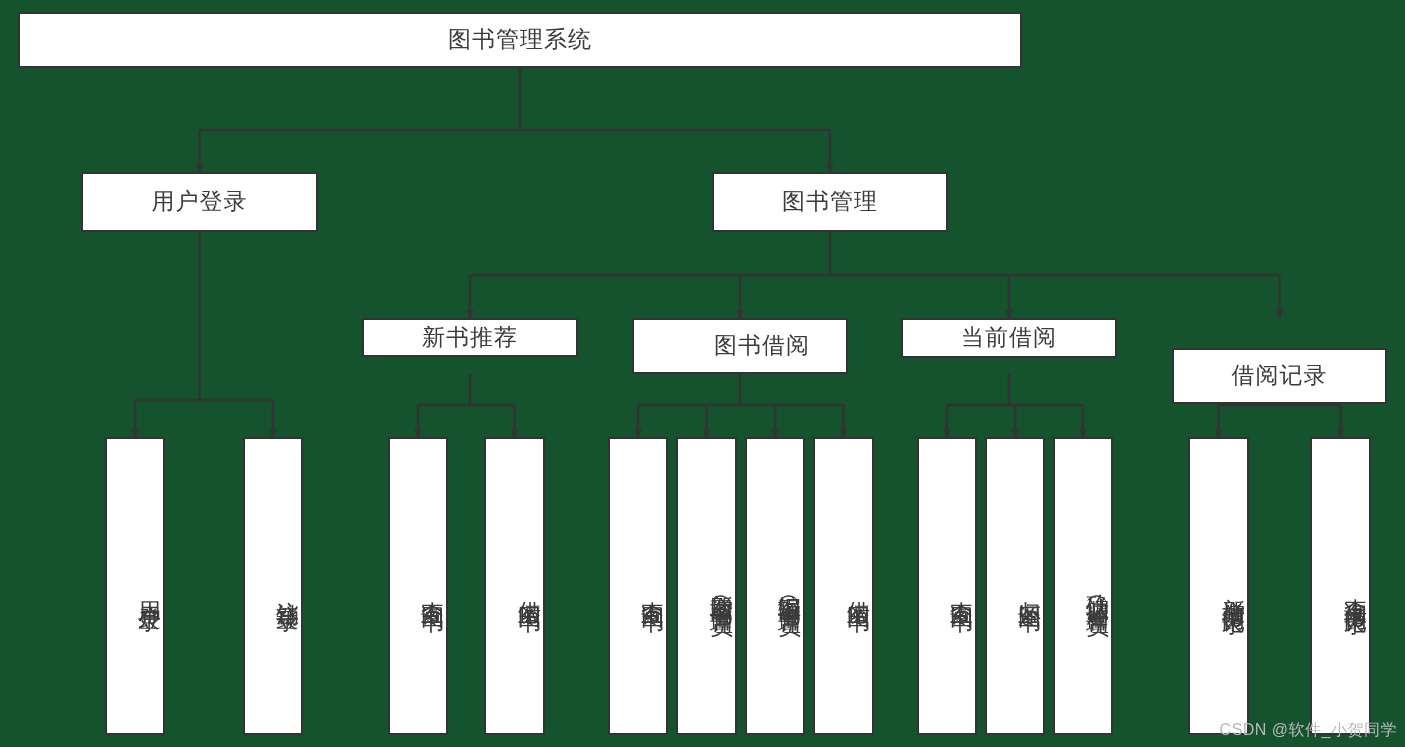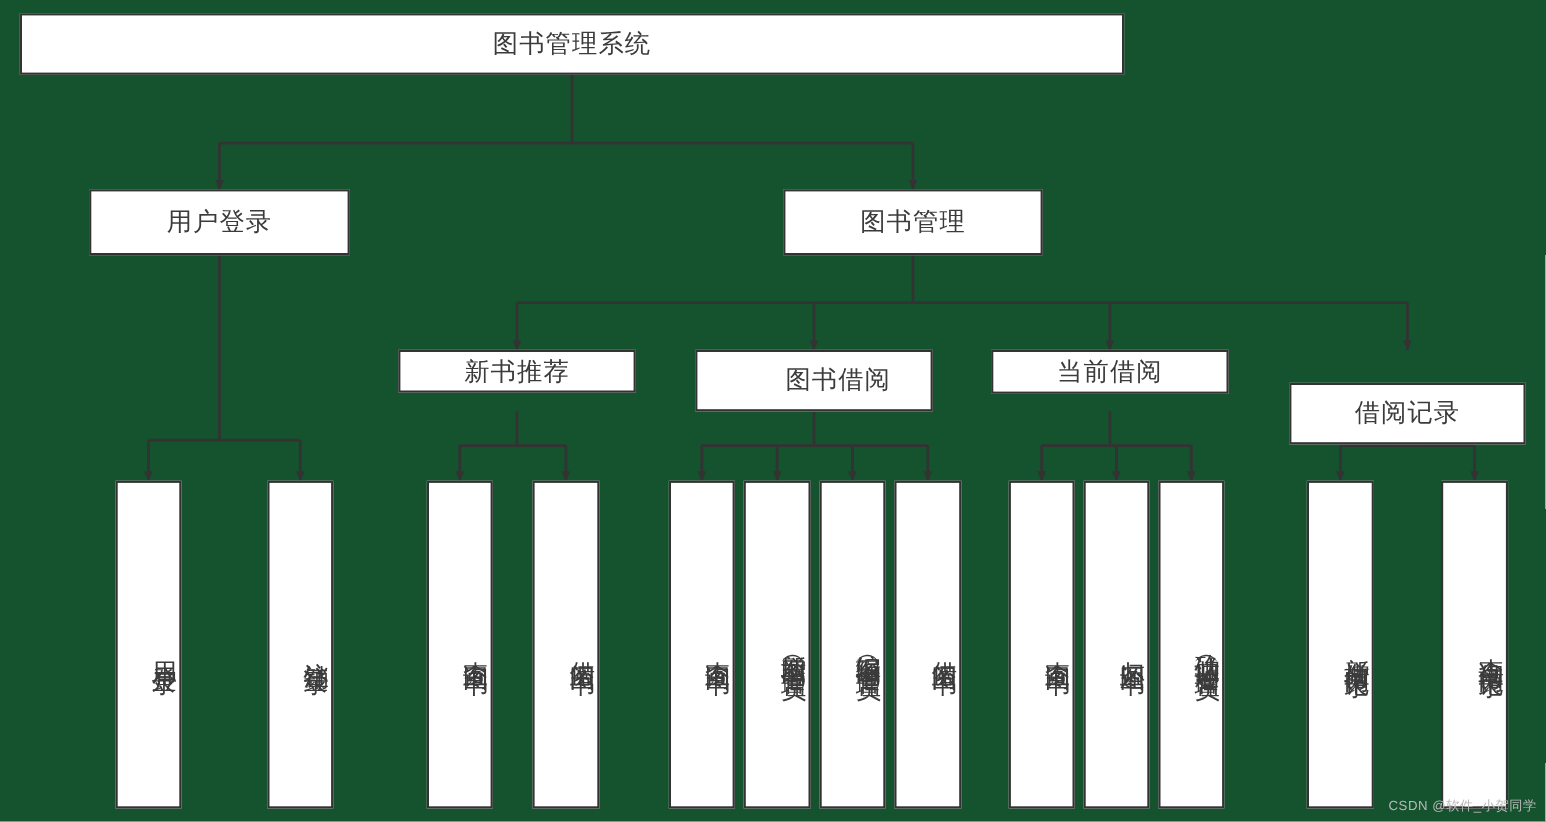--- a/index.html
+++ b/index.html
@@ -49,21 +49,21 @@
     justify-content: center;
     padding-top: 6px;
     font-size: 23px;
     line-height: 1.18;
     letter-spacing: 3px;
   }
   .watermark {
     position: absolute;
     right: 8px;
     bottom: 6px;
-    font-size: 12px;
+    font-size: 16px;
     color: #b9b9b9;
     letter-spacing: 0.5px;
     white-space: nowrap;
     user-select: none;
   }
 </style>
 </head>
 <body>
 
 <div id="canvas">

